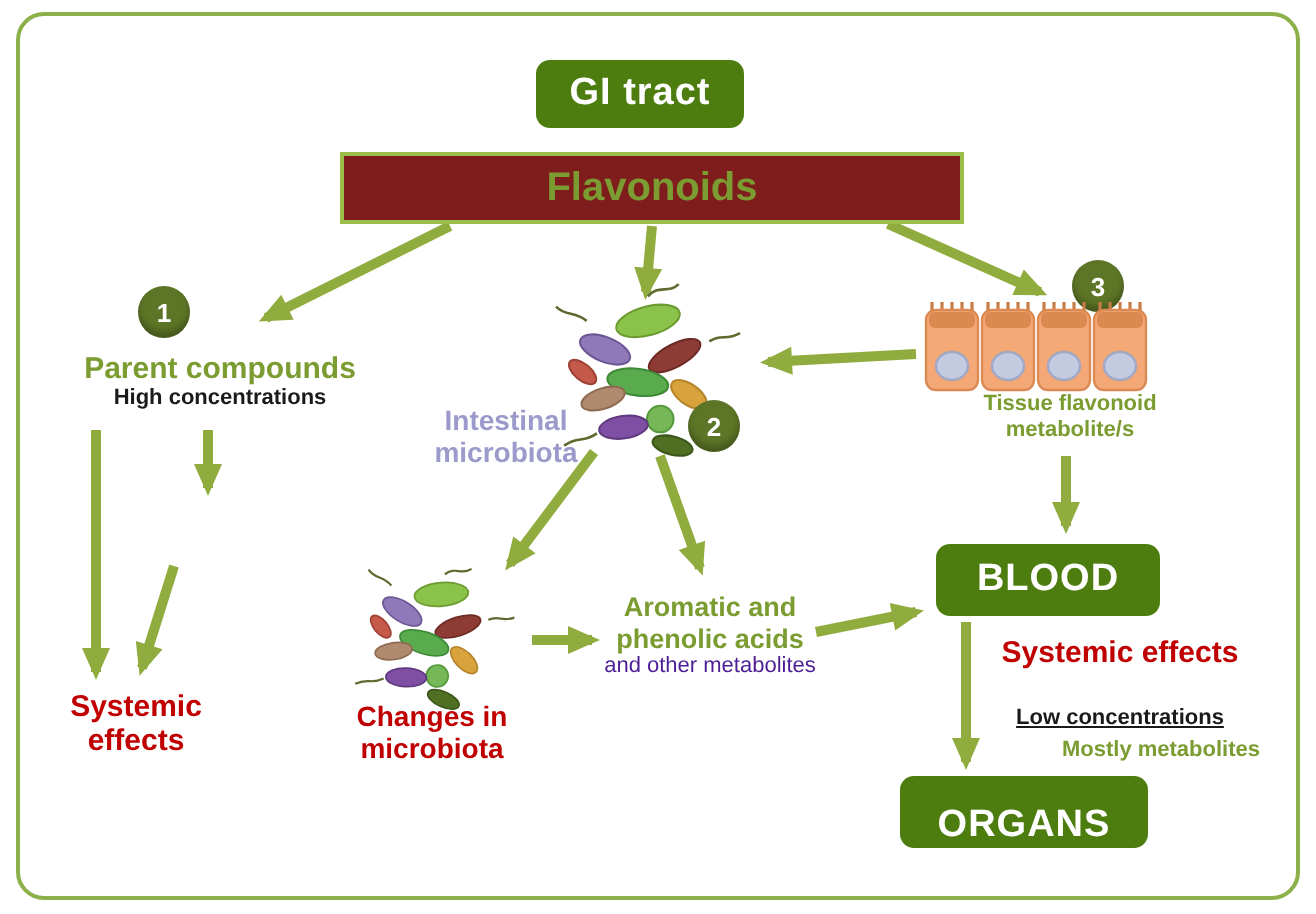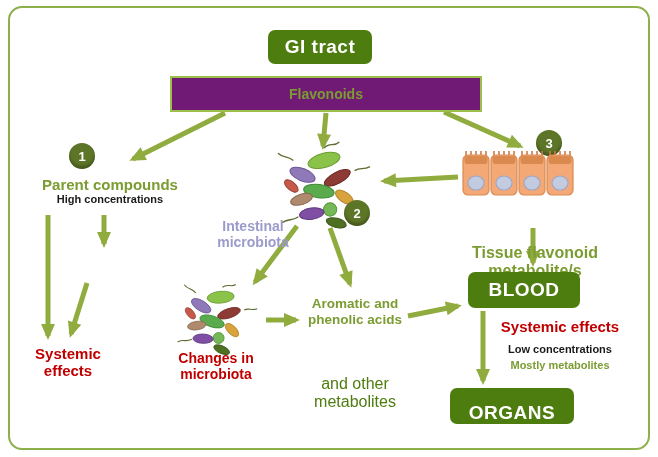--- a/index.html
+++ b/index.html
@@ -11,40 +11,40 @@
     position:absolute;left:8px;top:6px;right:8px;bottom:7px;
     border:2px solid #8cb04a;border-radius:14px;
   }
   .arrows{position:absolute;left:0;top:0;width:658px;height:457px;pointer-events:none;}
   .orange-box{
     position:absolute;background:#4d7c0f;color:#ffffff;font-weight:bold;
     display:flex;align-items:center;justify-content:center;border-radius:7px;
     font-size:19px;letter-spacing:0.5px;
   }
   .flav-box{
-    position:absolute;background:#701a75;border:2px solid #9bbf4a;color:#7b9c31;
-    font-weight:bold;font-size:14px;display:flex;align-items:center;justify-content:center;
+    position:absolute;background:#7f1d1d;border:2px solid #9bbf4a;color:#7b9c31;
+    font-weight:bold;font-size:20px;display:flex;align-items:center;justify-content:center;
   }
   .badge{
     position:absolute;width:26px;height:26px;border-radius:50%;
     background:#5d7526;color:#fff;font-weight:bold;font-size:13px;
     display:flex;align-items:center;justify-content:center;
     box-shadow:inset 0 -3px 3px rgba(0,0,0,.25);
   }
   .label{position:absolute;text-align:center;line-height:1.15;}
   .green{color:#7b9c31;}
-  .green-soft{color:#4d7c0f;text-align:center;}
+  .green-soft{color:#4c1d95;text-align:center;}
   .red{color:#c00000;}
-  .purple{color:#9b9acb;margin-top:16px;}
+  .purple{color:#9b9acb;}
   .dark{color:#1a1a1a;}
   .bold{font-weight:bold;}
   .fs15{font-size:15px;}
   .fs14{font-size:14px;}
   .fs13{font-size:13.5px;}
-  .fs12{font-size:16px;margin-top:48px;}
+  .fs12{font-size:11px;}
   .fs11{font-size:11px;}
   .illus{position:absolute;}
 </style>
 </head>
 <body>
 
 <div class="canvas">
 
   <div class="frame"></div>
 
@@ -141,21 +141,21 @@
     <div class="green bold fs13">Aromatic and phenolic acids</div>
     <div class="green-soft fs12">and other metabolites</div>
   </div>
 
   <div class="orange-box" style="left:468px;top:272px;width:112px;height:36px;align-items:center;">
     <span>BLOOD</span>
   </div>
 
   <div class="label" style="left:490px;top:318px;width:140px;">
     <div class="red bold fs15">Systemic effects</div>
-    <div class="dark bold fs11" style="margin-top:8px;">Low concentrations</div>
-    <div class="green bold fs11" style="margin-top:3px;">Mostly metabolites</div>
+    <div class="dark bold fs11" style="margin-top:18px;text-decoration:underline;">Low concentrations</div>
+    <div class="green bold fs11" style="margin-top:3px;text-align:right;">Mostly metabolites</div>
   </div>
 
   <div class="orange-box" style="left:450px;top:388px;width:124px;height:36px;align-items:flex-end;">
     <span>ORGANS</span>
   </div>
 
 </div>
 
 </body></html>

